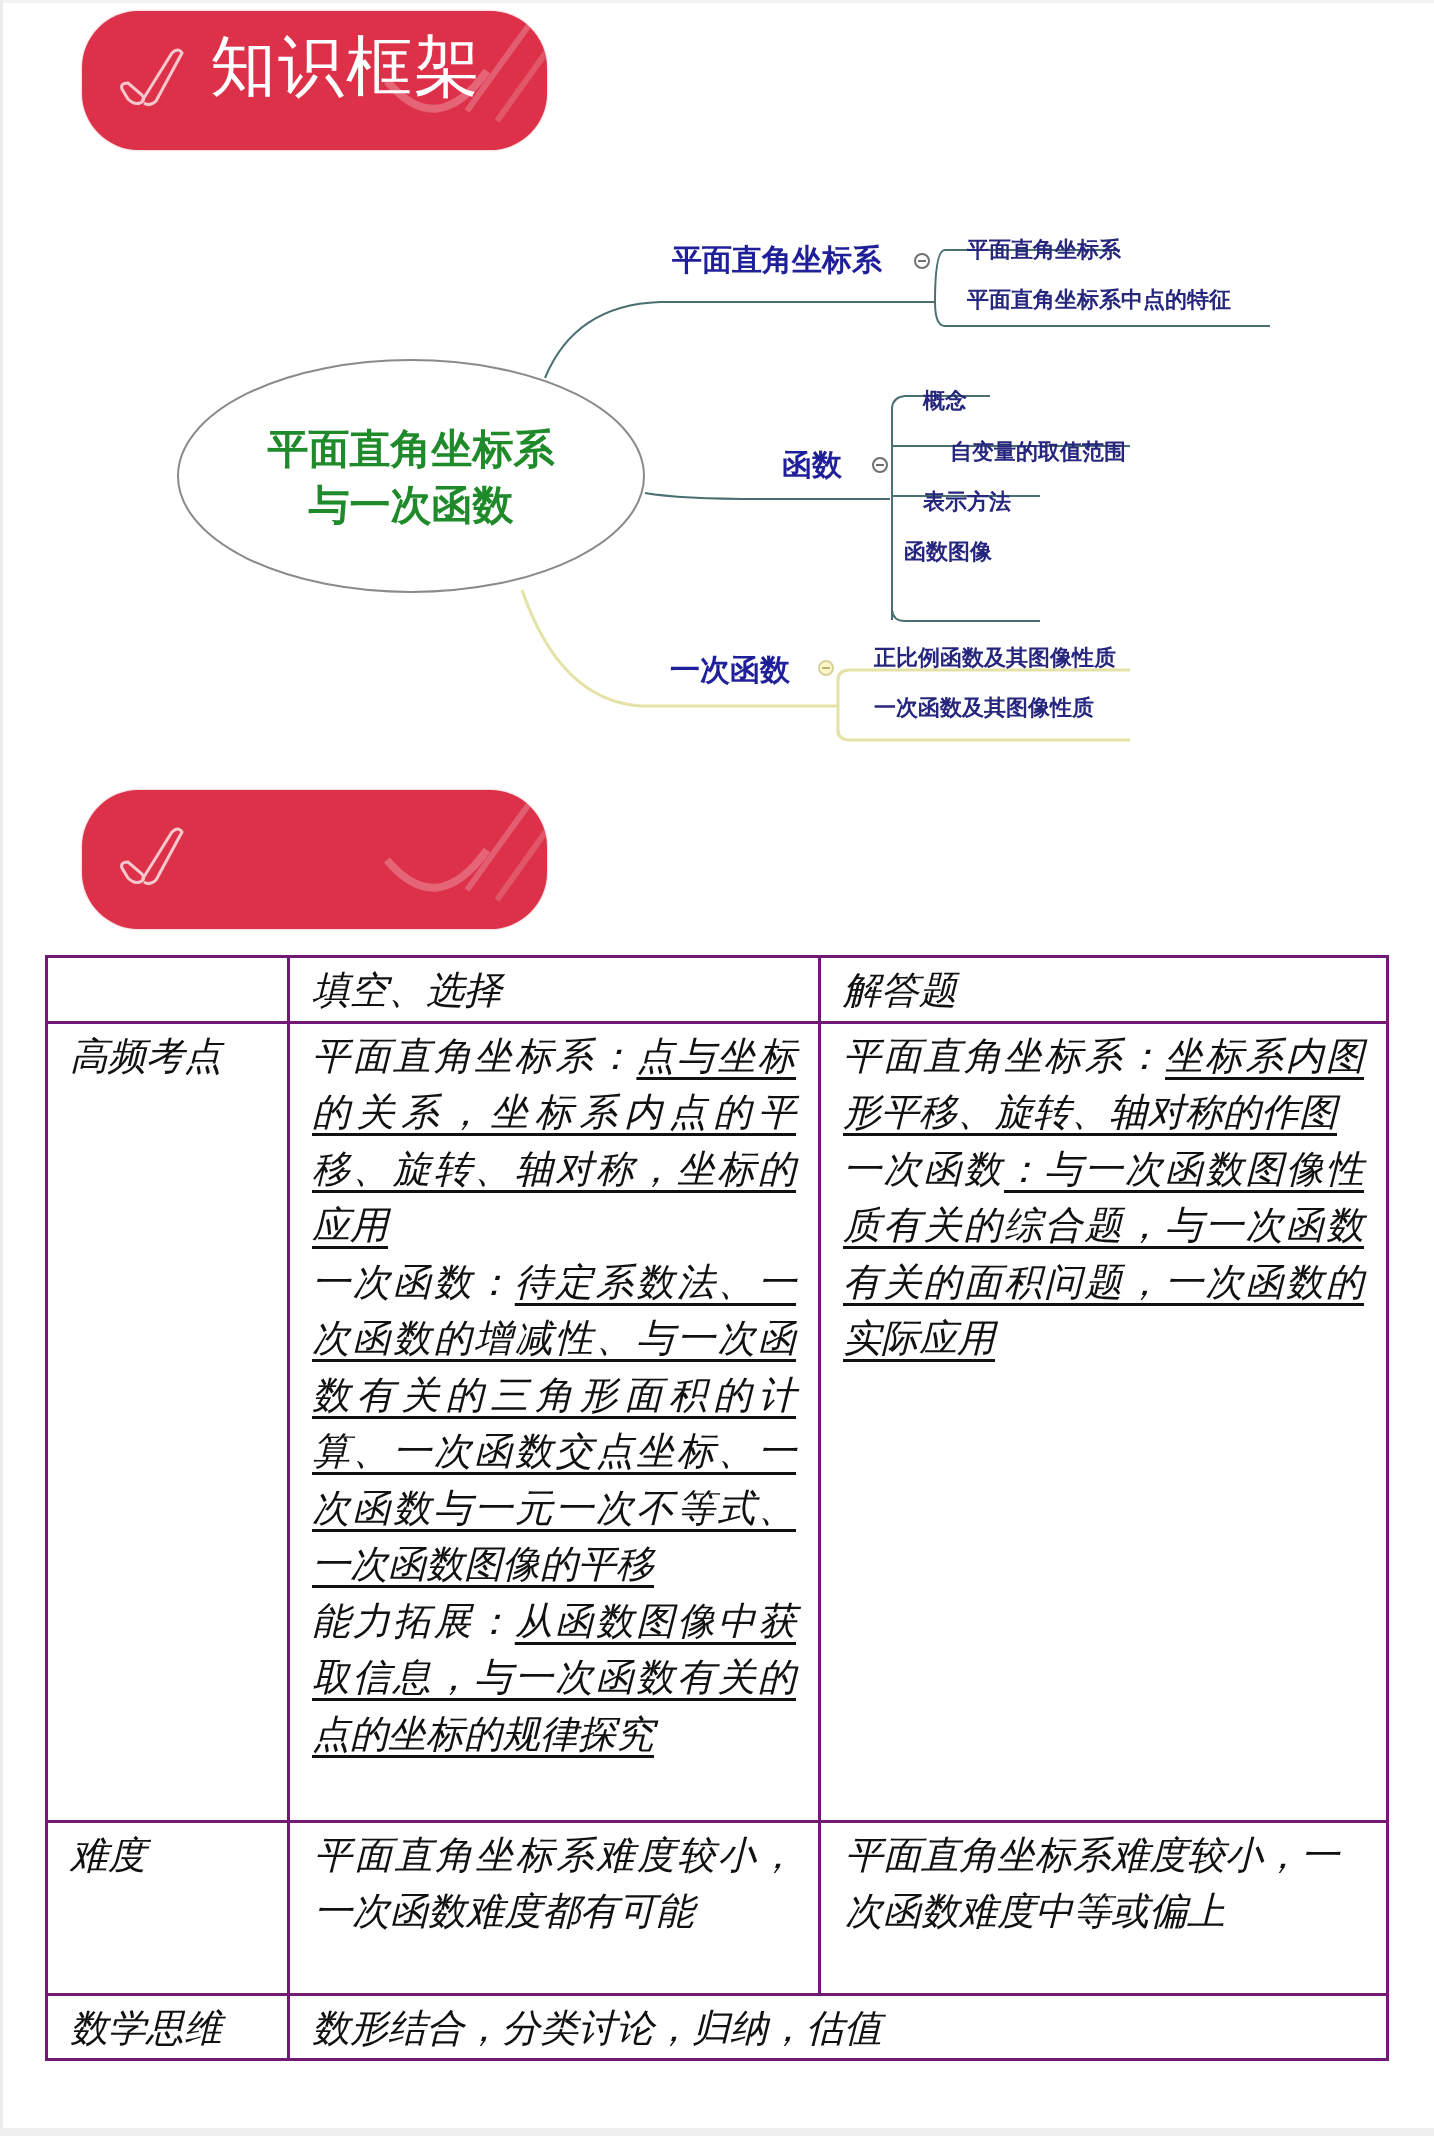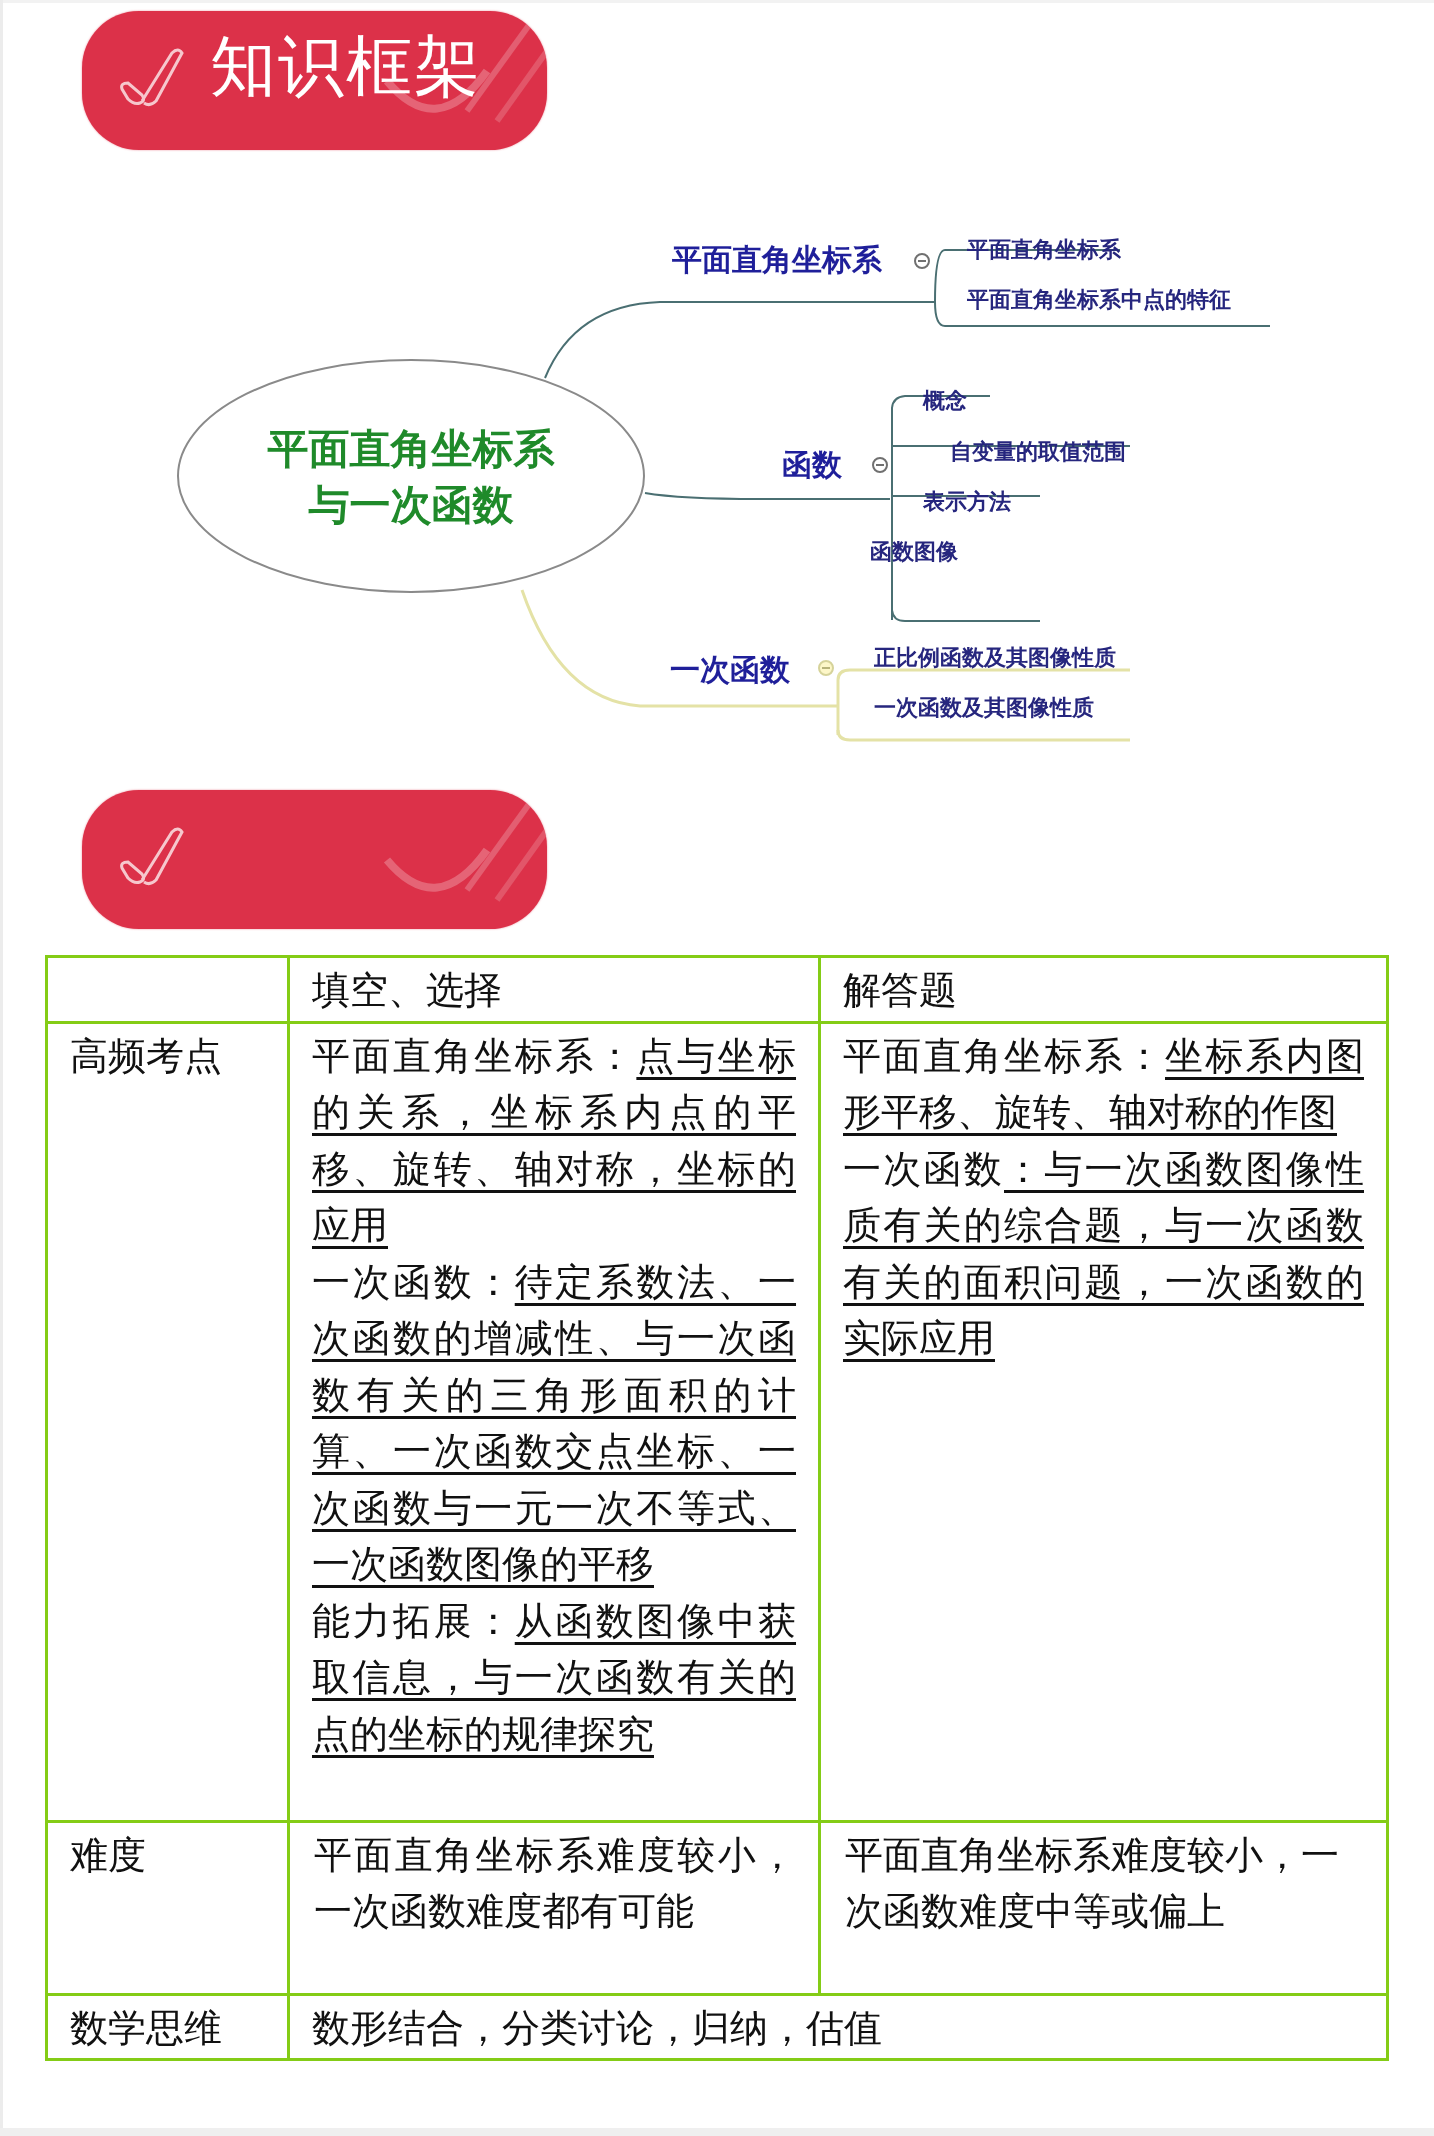--- a/index.html
+++ b/index.html
@@ -34,23 +34,24 @@
     .mm-leaf { color: #26267e; font-size: 22px; }
 
     
     .exam-table {
       position: absolute; left: 45px; top: 955px; width: 1341px;
       border-collapse: collapse; table-layout: fixed;
       font-family: "DejaVu Serif", "Liberation Serif", serif;
       font-size: 38px; color: #111111;
     }
     .exam-table td {
-      border: 3px solid #84cc16; vertical-align: top;
+      border: 3px solid #701a75; vertical-align: top;
       padding: 4px 22px 2px 22px; line-height: 56.5px;
       word-break: break-all;
+      font-style: italic;
     }
     .exam-table td.label { padding-left: 22px; }
     .u { text-decoration: underline; text-decoration-thickness: 3px; text-underline-offset: 8px; }
     .col-a { width: 242px; }
     .col-b { width: 531px; }
     .col-c { width: 568px; }
     .row-header td { height: 52px; }
     .row-hf td { height: 790px; margin-top: 47px; }
     .row-score td { height: 52px; }
     .row-diff td { height: 164px; padding-left: 24px; }
@@ -112,21 +113,21 @@
   </div>
 
   <div class="mm-text mm-branch" style="left:672px; top:100px;">平面直角坐标系</div>
   <div class="mm-text mm-leaf" style="left:967px; top:95px;">平面直角坐标系</div>
   <div class="mm-text mm-leaf" style="left:967px; top:145px;">平面直角坐标系中点的特征</div>
 
   <div class="mm-text mm-branch" style="left:782px; top:305px;">函数</div>
   <div class="mm-text mm-leaf" style="left:923px; top:246px;">概念</div>
   <div class="mm-text mm-leaf" style="left:923px; top:297px;margin-left:27px;">自变量的取值范围</div>
   <div class="mm-text mm-leaf" style="left:923px; top:347px;">表示方法</div>
-  <div class="mm-text mm-leaf" style="left:870px; top:397px;">函数图像</div>
+  <div class="mm-text mm-leaf" style="left:904px; top:397px;">函数图像</div>
 
   <div class="mm-text mm-branch" style="left:670px; top:510px;">一次函数</div>
   <div class="mm-text mm-leaf" style="left:874px; top:503px;">正比例函数及其图像性质</div>
   <div class="mm-text mm-leaf" style="left:874px; top:553px;">一次函数及其图像性质</div>
 </div>
 
 <div class="pill" style="top:790px;">
   <svg class="check" viewBox="0 0 72 64">
     <path d="M6 44 Q4 38 12 38 L26 50 Q30 56 24 58 Q18 60 12 54 Z" fill="none" stroke="#f6c7cd" stroke-width="3"></path>
     <path d="M26 56 L56 8 Q62 2 66 8 L40 56 Q34 62 28 58" fill="none" stroke="#f6c7cd" stroke-width="3"></path>

